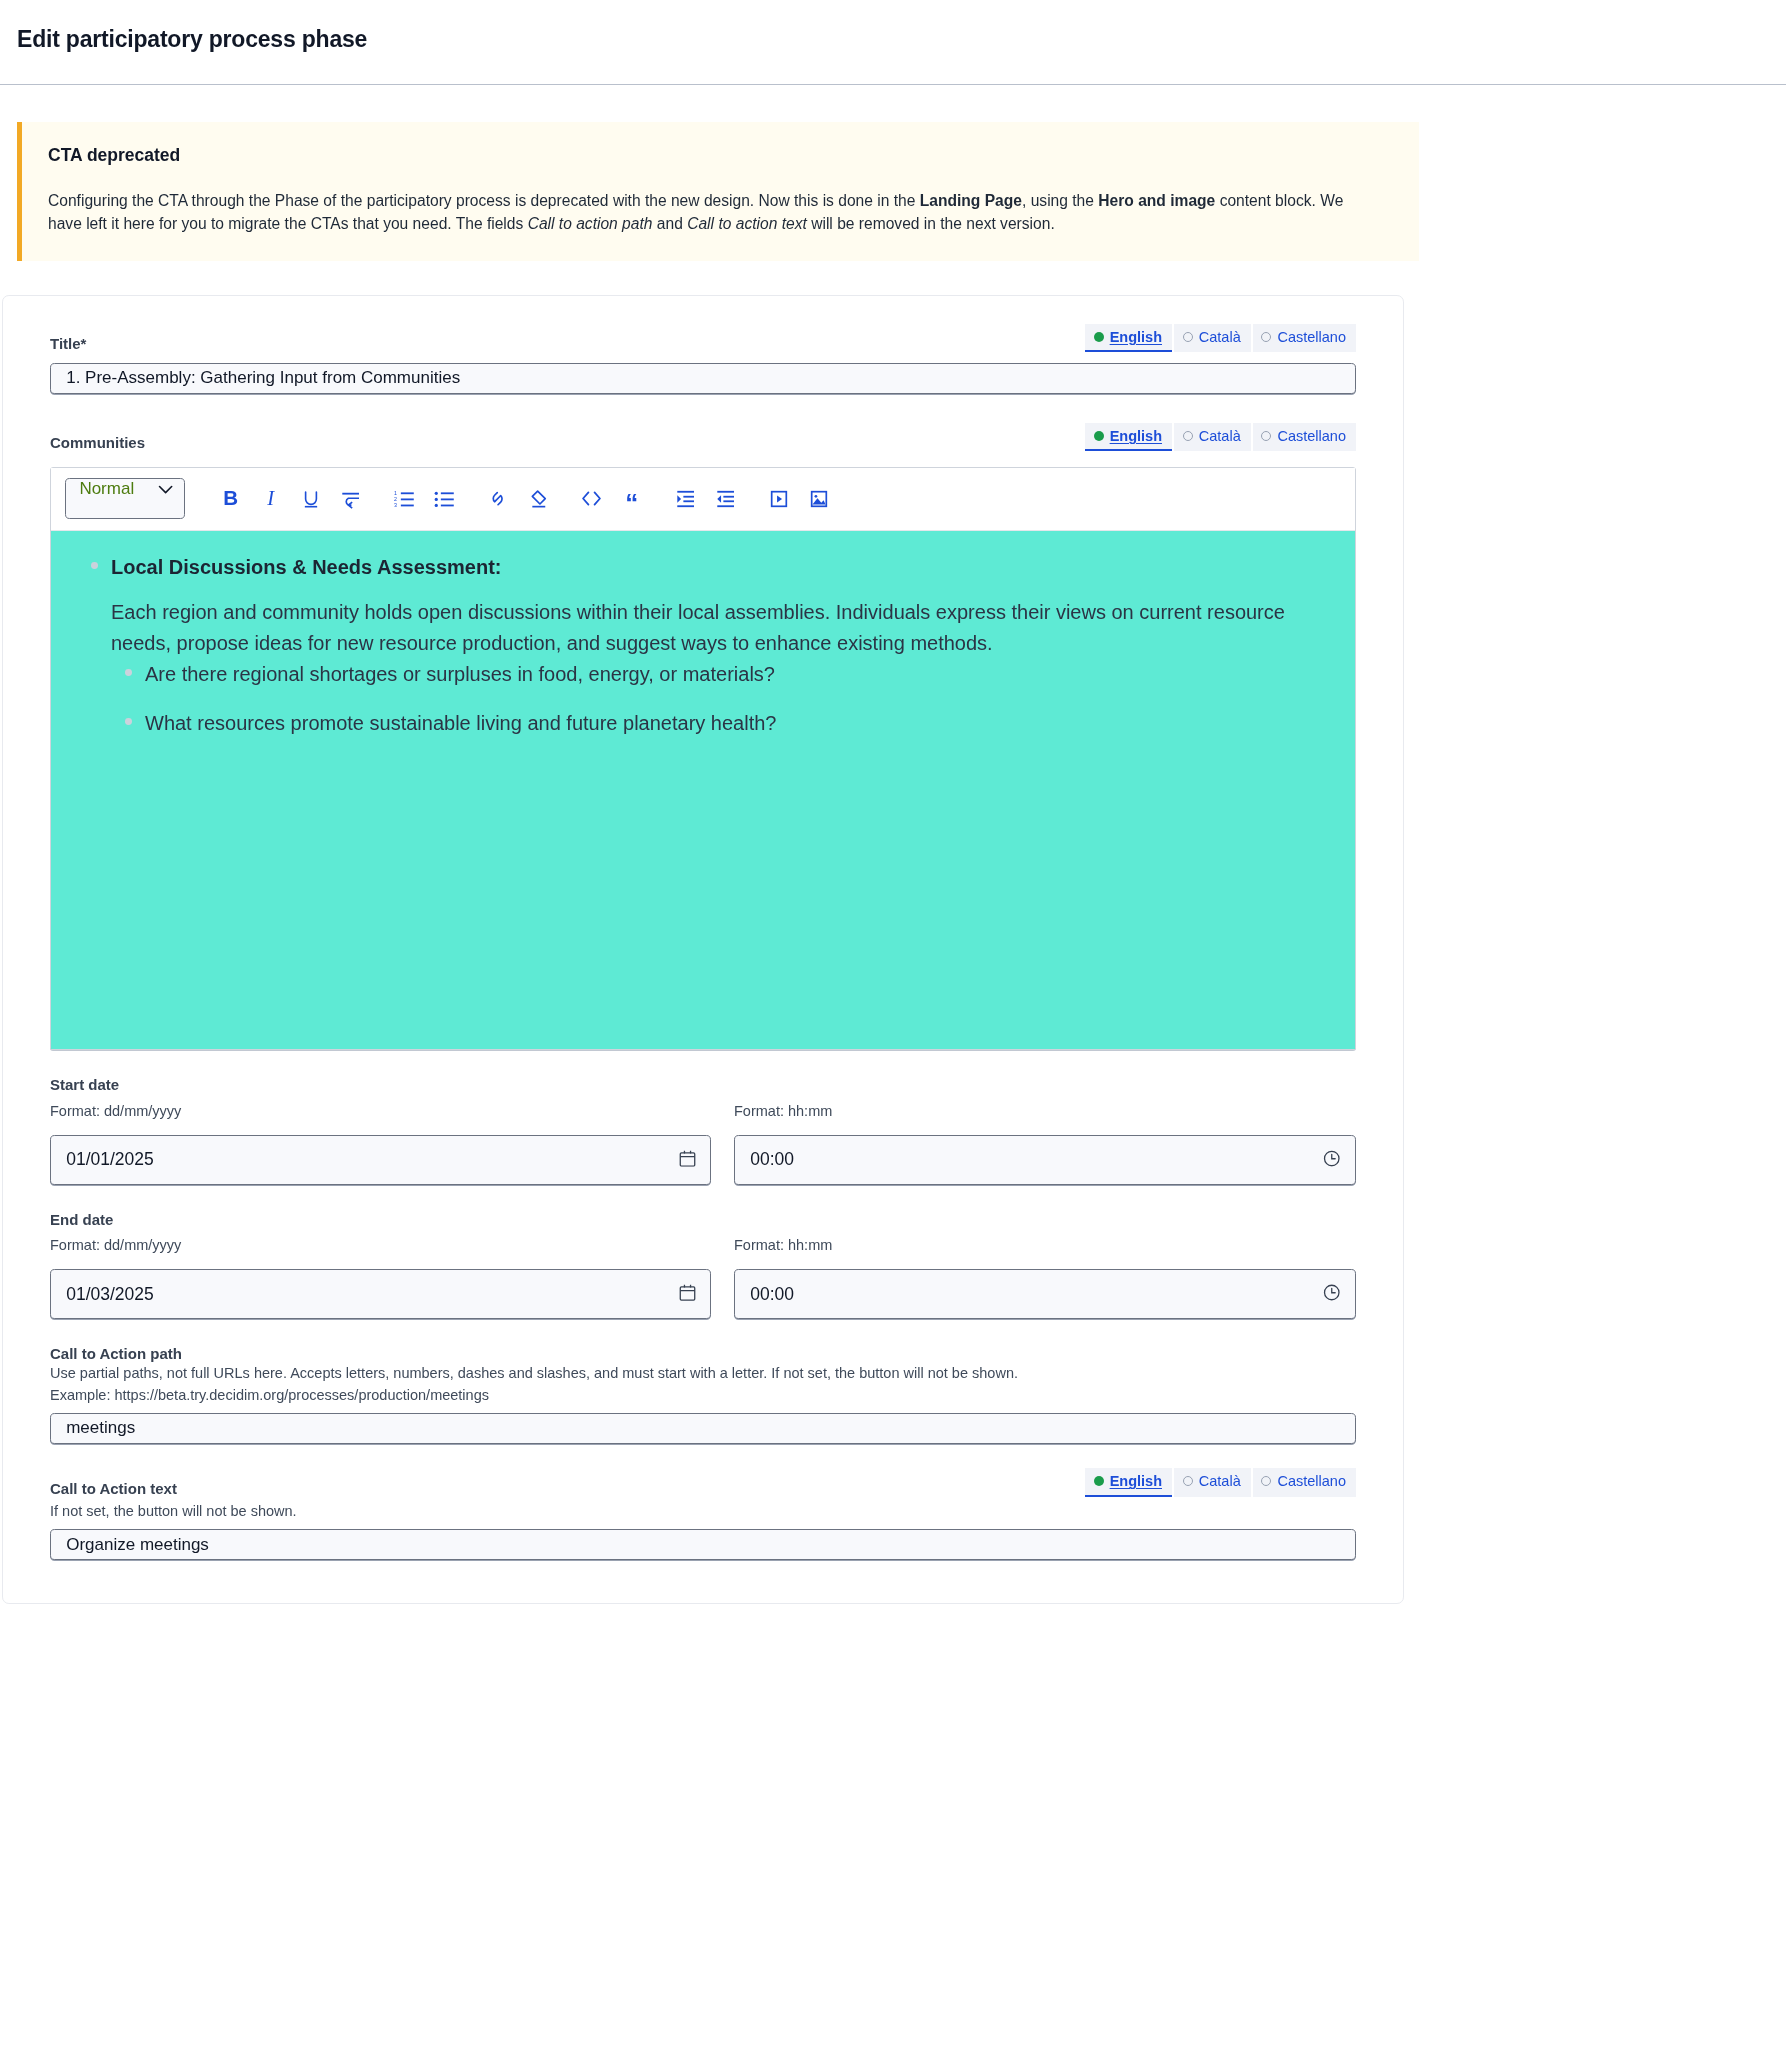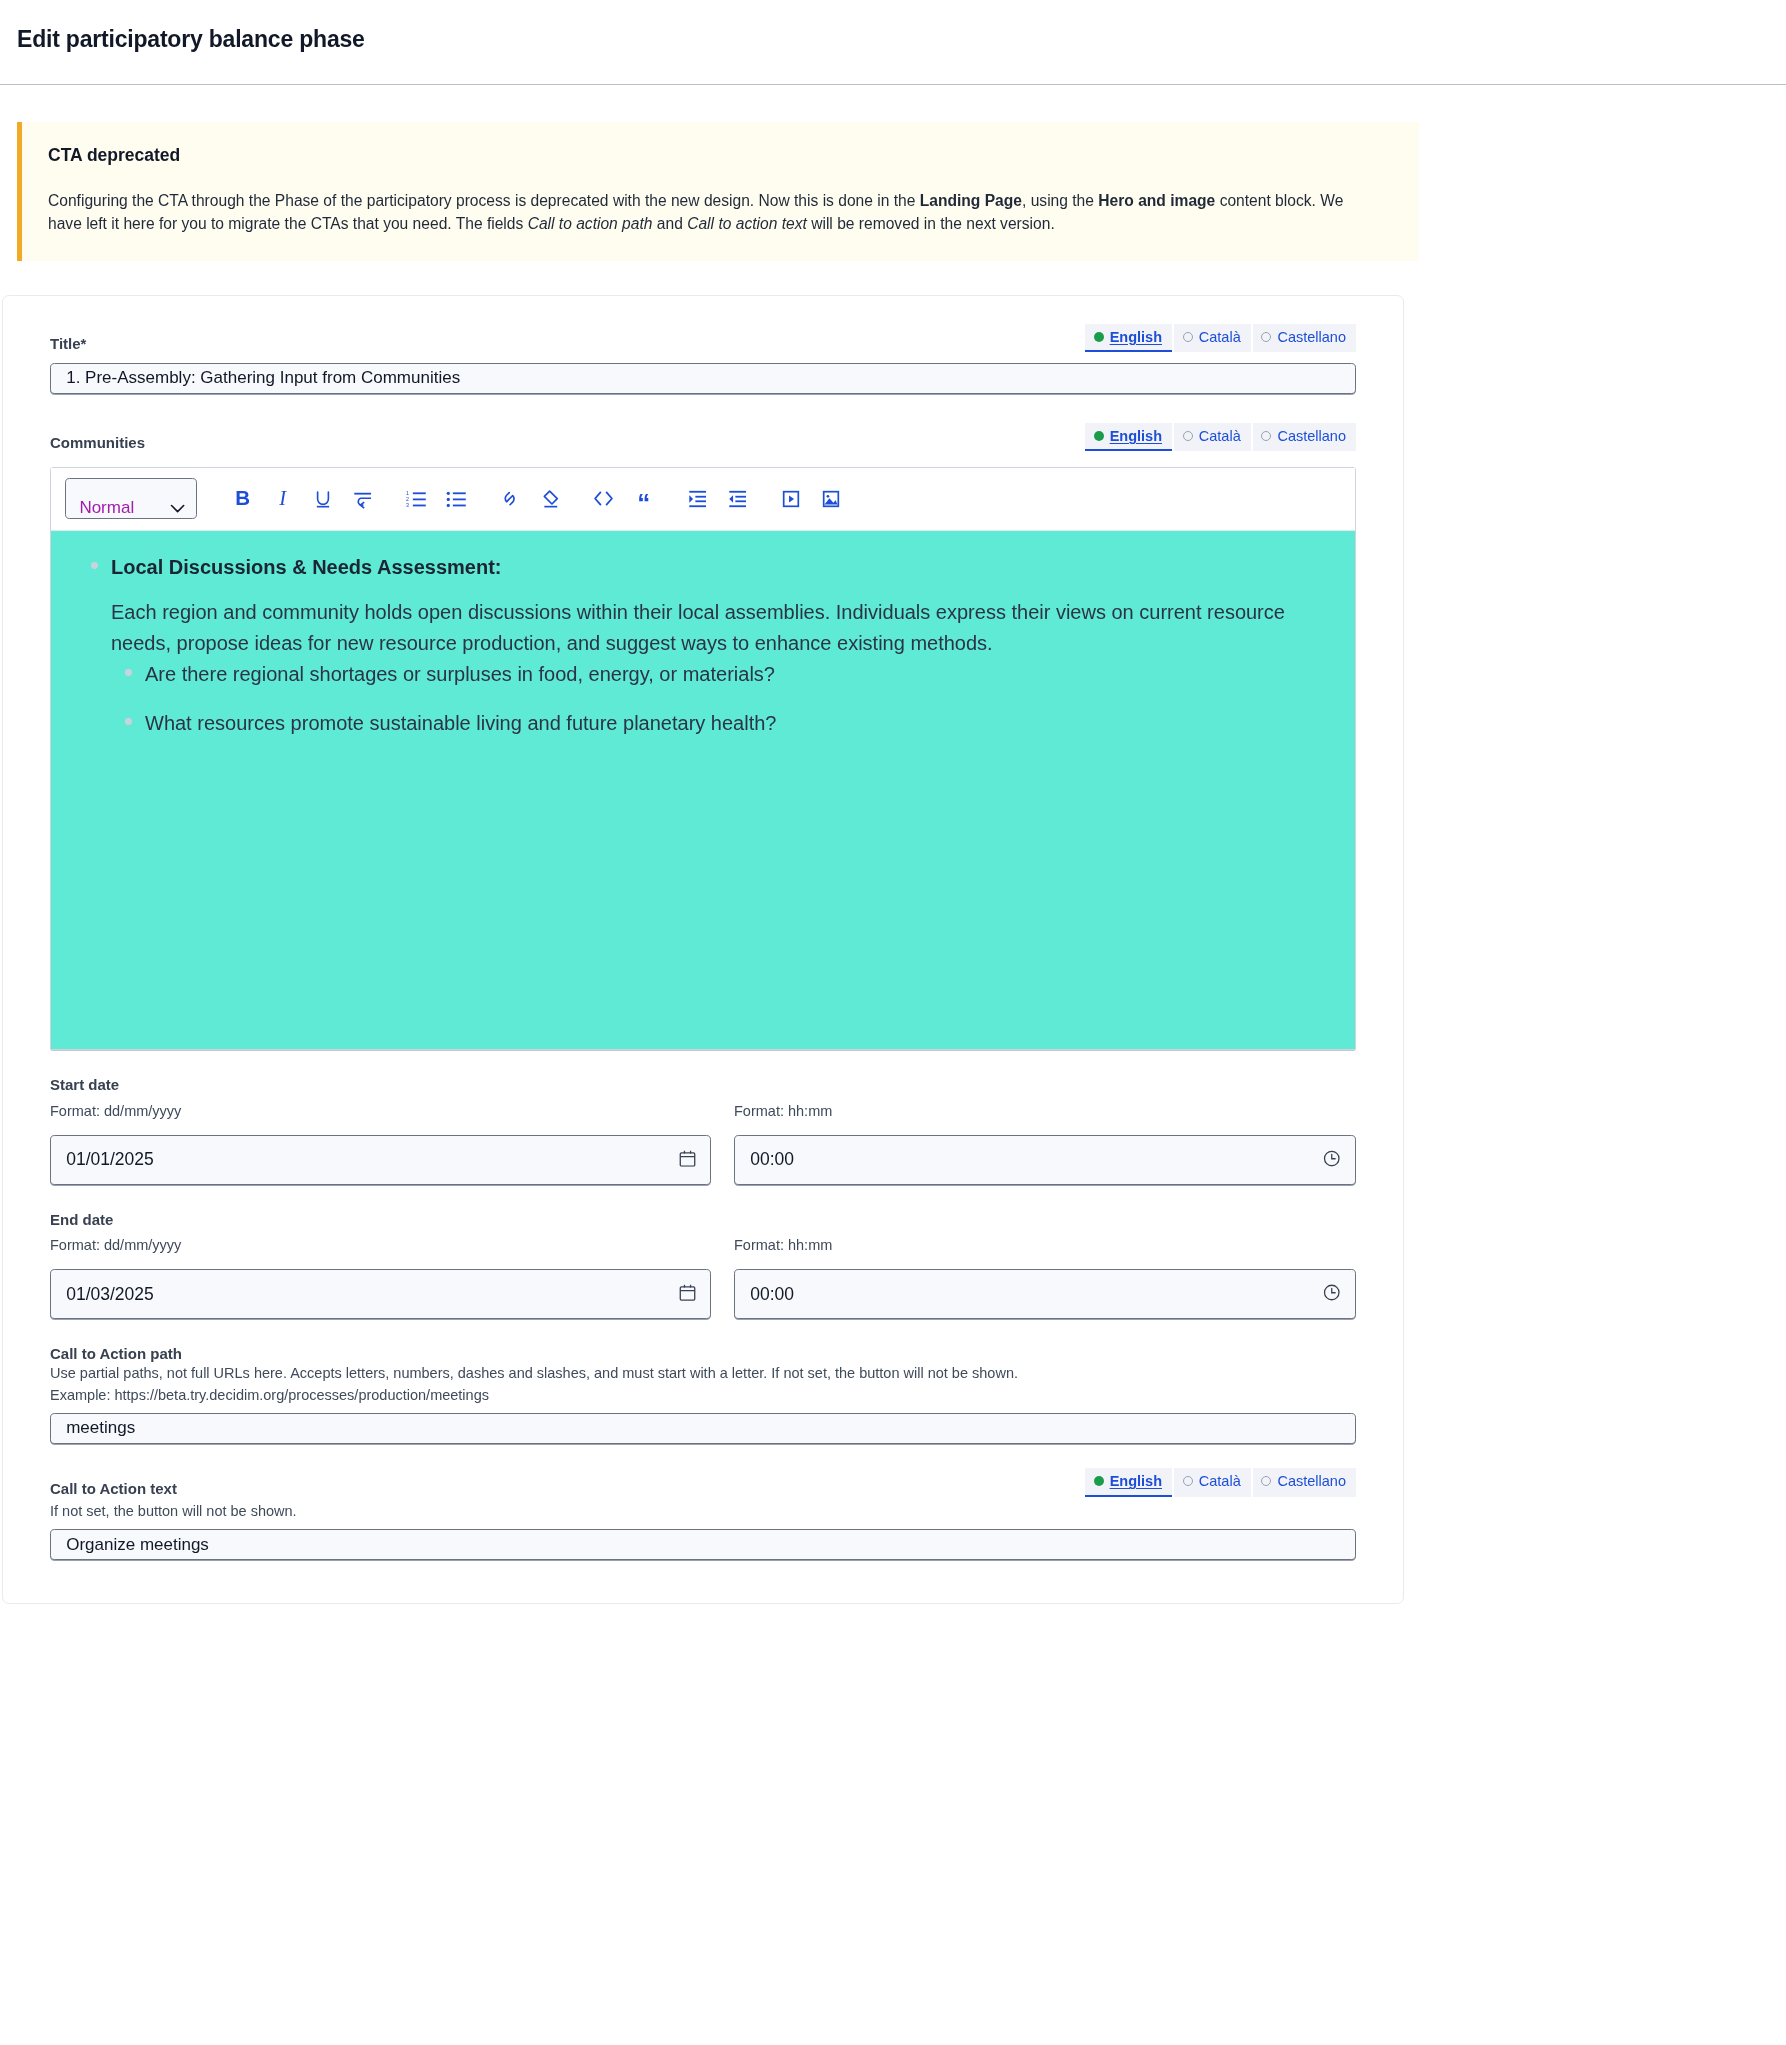--- a/index.html
+++ b/index.html
@@ -138,29 +138,29 @@
   .editor-toolbar {
     display: flex;
     align-items: center;
     gap: 0;
     padding: 10.7px 13.7px;
     background: #ffffff;
     border-bottom: 1.1px solid #e5e7eb;
   }
   .style-select {
     display: flex;
-    align-items: flex-end;
+    align-items: flex-start;
     justify-content: space-between;
-    width: 132px;
+    width: 120px;
     height: 41px;
     border: 1.1px solid #6b7280;
     border-radius: 4.6px;
     background: #f8f9fc;
     font-size: 17px;
-    color: #a21caf;
+    color: #4d7c0f;
     padding: 0 10.7px 0 13.7px;
     cursor: pointer;
     margin-right: 26px;
   }
   .tb-group { display: flex; align-items: center; }
   .tb-btn {
     width: 40px; height: 37px;
     display: flex; align-items: center; justify-content: center;
     color: #1d4ed8;
     cursor: pointer;
@@ -219,21 +219,21 @@
   }
   .date-field-input {
     height: 50px;
     font-size: 17.5px;
   }
 </style>
 </head>
 <body>
 
 <div class="page-header">
-  <div class="page-title">Edit participatory balance phase</div>
+  <div class="page-title">Edit participatory process phase</div>
 </div>
 
 <div class="callout-wrap">
   <div class="callout">
     <div class="callout-title">CTA deprecated</div>
     <div class="callout-body">
       <span>Configuring the CTA through the Phase of the participatory process is deprecated with the new design. Now this is done in the</span>
       <b>Landing Page</b><span>, using the</span>
       <b>Hero and image</b>
       <span>content block. We have left it here for you to migrate the CTAs that you need. The fields</span>

